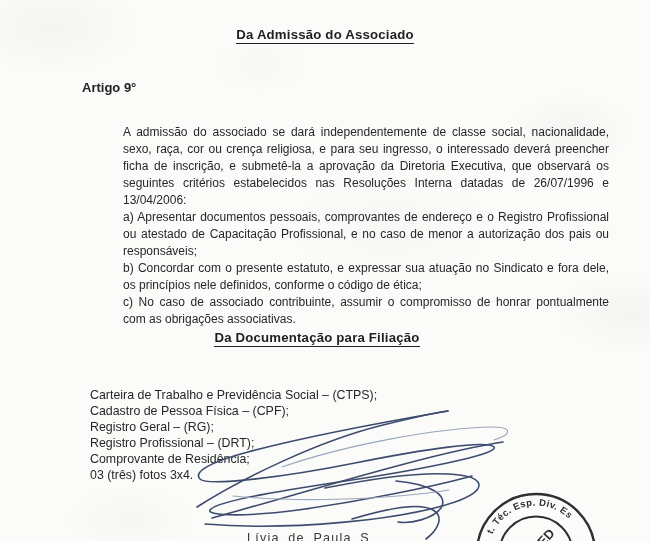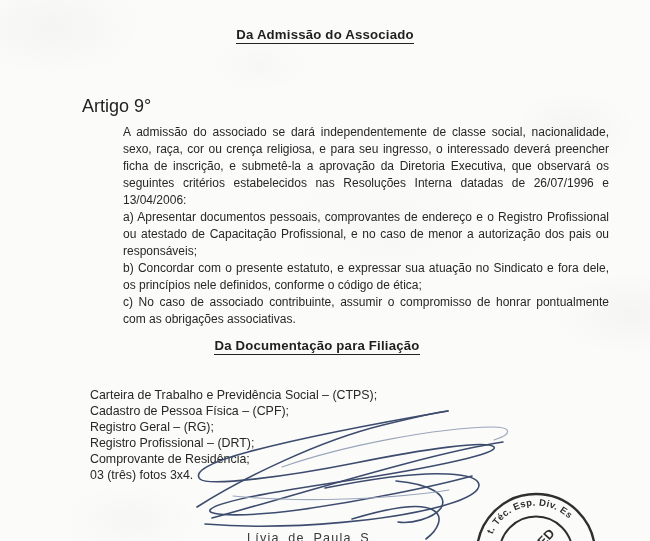--- a/index.html
+++ b/index.html
@@ -13,22 +13,22 @@
       radial-gradient(ellipse 90px 55px at 88% 24%, rgba(120,120,120,.05), transparent 70%),
       radial-gradient(ellipse 130px 70px at 8% 5%, rgba(120,120,120,.05), transparent 70%),
       radial-gradient(ellipse 110px 60px at 97% 58%, rgba(120,120,120,.05), transparent 70%),
       radial-gradient(ellipse 95px 50px at 20% 96%, rgba(120,120,120,.04), transparent 70%),
       radial-gradient(ellipse 150px 85px at 60% 42%, rgba(130,130,130,.03), transparent 70%),
       radial-gradient(ellipse 70px 40px at 40% 12%, rgba(120,120,120,.03), transparent 70%);
   }
   .heading{position:absolute;left:0;width:100%;text-align:center;font-weight:bold;font-size:13.2px;color:#1f1f1f;letter-spacing:.2px;}
   .heading .u{border-bottom:1.6px solid #222;padding-bottom:1px;}
   .h1{top:27px;}
-  .h2{top:338px;width:634px;text-align:center;}
-  .artigo{position:absolute;left:82px;top:96px;font-weight:normal;font-size:18px;color:#222;}
+  .h2{top:330px;width:634px;text-align:center;}
+  .artigo{position:absolute;left:82px;top:80px;font-weight:bold;font-size:13px;color:#222;}
   .body-block{position:absolute;left:82px;top:124px;width:486px;font-size:12px;line-height:17px;margin-left:41px;}
   .para{text-align:justify;}
   .doc-list{position:absolute;left:82px;top:387px;font-size:12.4px;line-height:16px;margin-left:8px;}
   .name-fragment{position:absolute;left:247px;top:531px;font-size:12.6px;color:#3a3a3a;letter-spacing:1.2px;word-spacing:4px;}
   .overlay{position:absolute;left:0;top:0;width:650px;height:541px;pointer-events:none;}
 </style>
 </head>
 <body>
 
 <div class="page">

